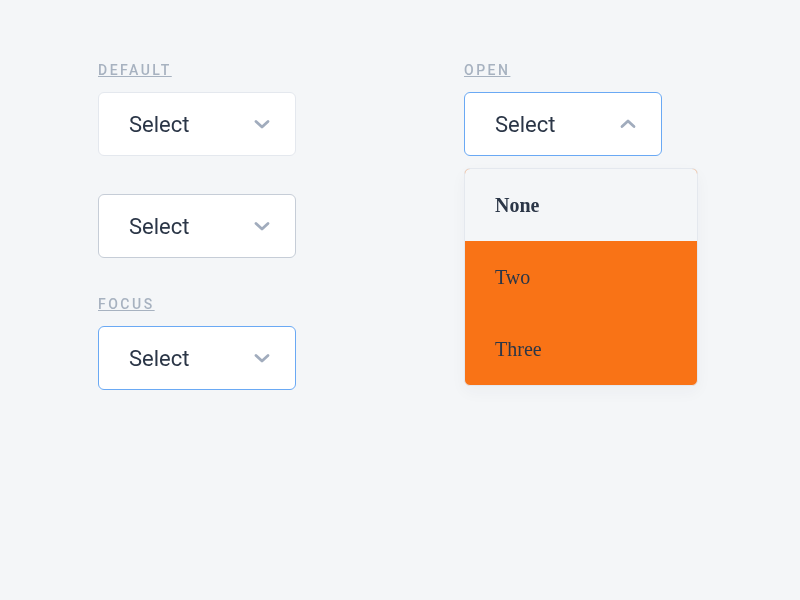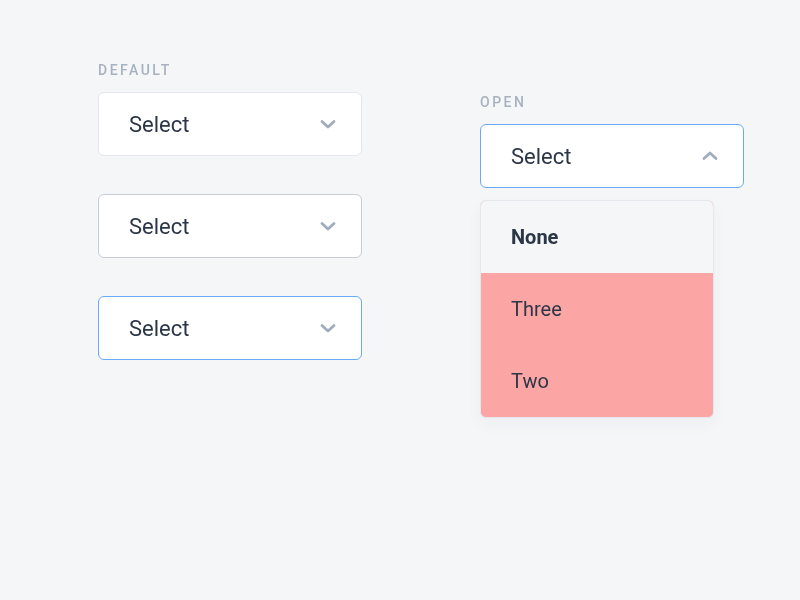--- a/index.html
+++ b/index.html
@@ -8,33 +8,34 @@
     font-family: -apple-system, BlinkMacSystemFont, "Segoe UI", Roboto, sans-serif;
     width: 800px;
     height: 600px;
     position: relative;
   }
   .col-left, .col-right {
     position: absolute;
     top: 62px;
   }
   .col-left { left: 98px; }
-  .col-right { left: 480px; margin-top: 32px; }
+  .col-right { left: 464px; }
 
   .state-label {
     font-size: 14px;
     letter-spacing: 2.5px;
     color: #a7b2c0;
     font-weight: 500;
     margin-bottom: 14px;
     text-transform: uppercase;
+    text-decoration: underline;
   }
 
   .select-box {
-    width: 264px;
+    width: 198px;
     height: 64px;
     background: #ffffff;
     border-radius: 6px;
     display: flex;
     align-items: center;
     justify-content: space-between;
     padding: 0 24px 0 30px;
     border: 1px solid #e4e8ee;
     margin-bottom: 38px;
   }
@@ -63,25 +64,26 @@
   .chev path {
     stroke: #a1acbd;
     stroke-width: 2.8;
     fill: none;
     stroke-linecap: round;
     stroke-linejoin: round;
   }
 
   .dropdown {
     width: 234px;
-    background: #fca5a5;
+    background: #f97316;
     border: 1px solid #e4e8ee;
     border-radius: 6px;
     overflow: hidden;
     box-shadow: 0 6px 16px rgba(40,50,70,0.04);
+    font-family: Liberation Serif, serif;
   }
   .option {
     height: 72px;
     display: flex;
     align-items: center;
     padding-left: 30px;
     font-size: 20px;
     color: #2b3647;
   }
   .option.selected {
@@ -106,20 +108,21 @@
 
   <div class="select-box hover">
     <span class="select-text">Select</span>
     <span class="chev">
       <svg viewBox="0 0 18 18">
           <path d="M3 6.5 L9 12 L15 6.5"></path>
         </svg>
     </span>
   </div>
 
+  <div class="state-label">FOCUS</div>
   <div class="select-box focus">
     <span class="select-text">Select</span>
     <span class="chev">
       <svg viewBox="0 0 18 18">
           <path d="M3 6.5 L9 12 L15 6.5"></path>
         </svg>
     </span>
   </div>
 
 </div>
@@ -131,17 +134,17 @@
     <span class="select-text">Select</span>
     <span class="chev">
       <svg viewBox="0 0 18 18">
           <path d="M3 11.5 L9 6 L15 11.5"></path>
         </svg>
     </span>
   </div>
 
   <div class="dropdown">
     <div class="option selected">None</div>
+    <div class="option">Two</div>
     <div class="option">Three</div>
-    <div class="option">Two</div>
   </div>
 
 </div>
 
 </body></html>

